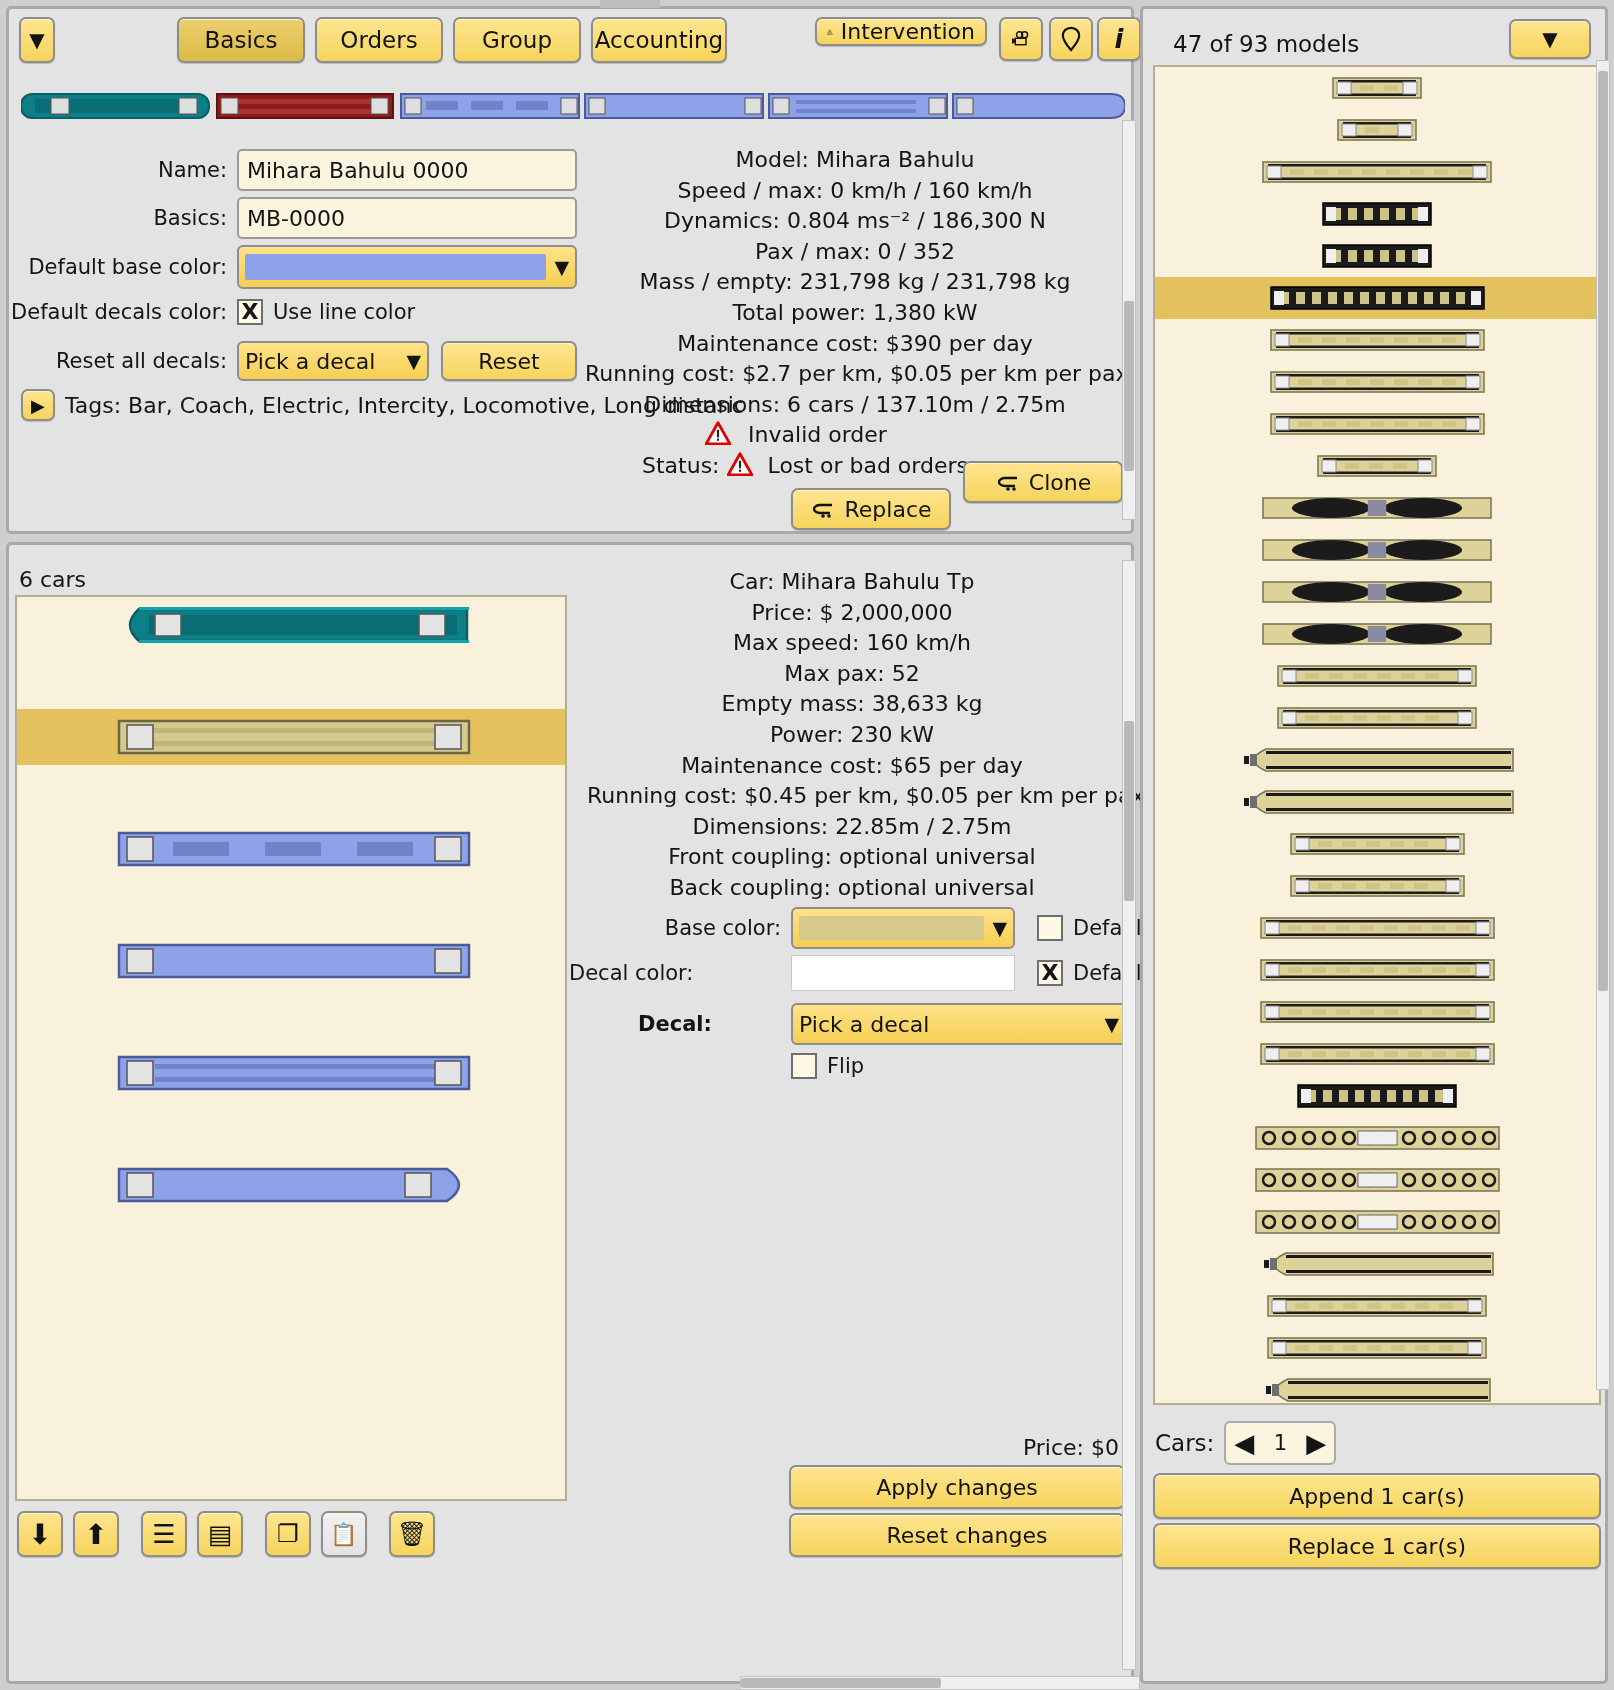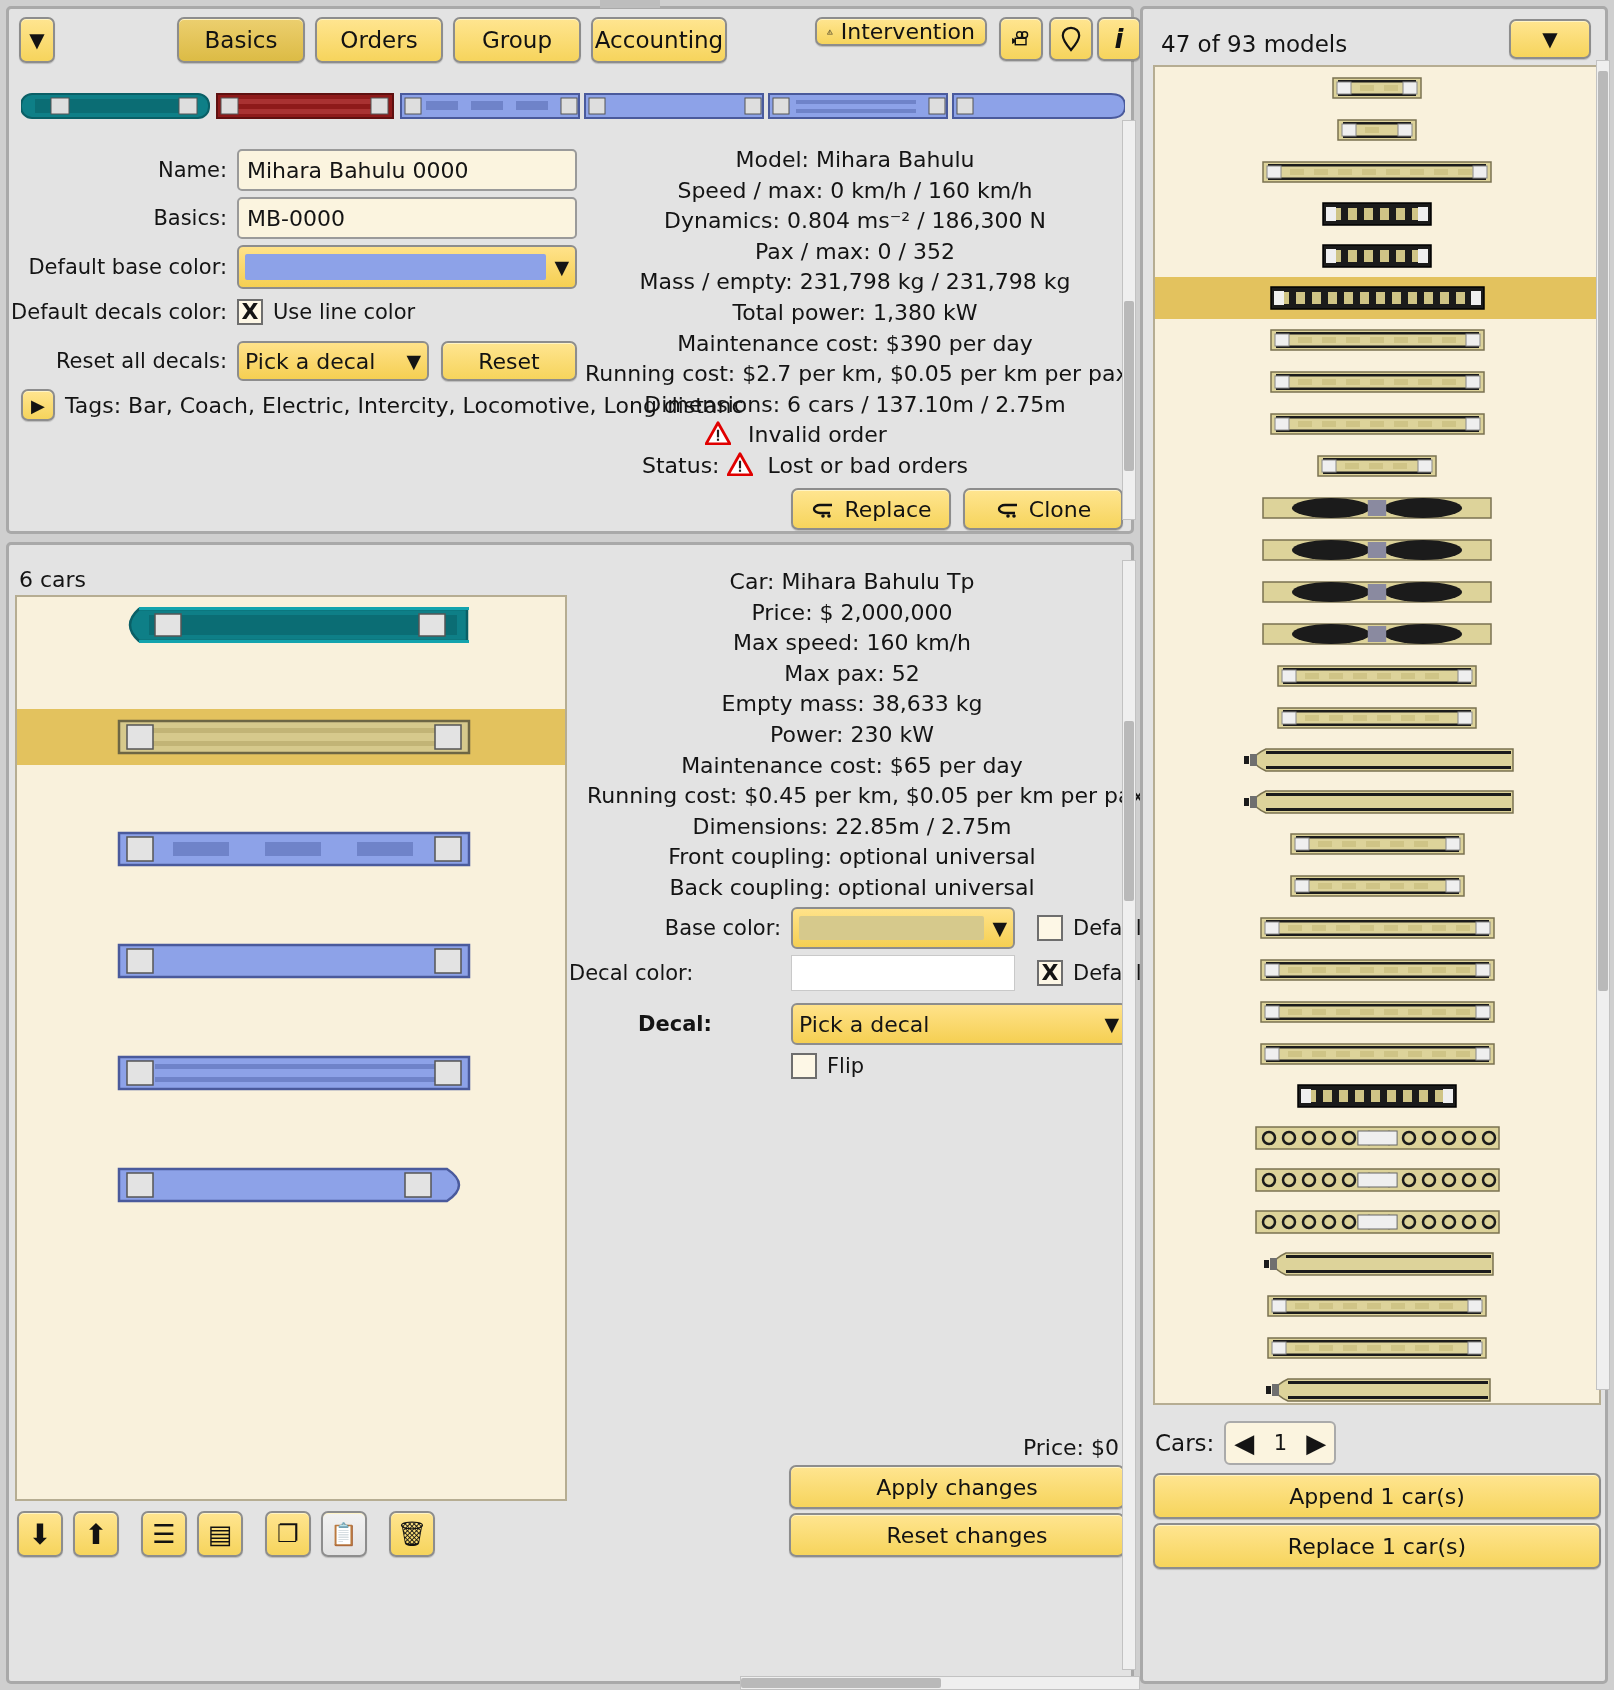--- a/index.html
+++ b/index.html
@@ -277,21 +277,21 @@
     </div>
 
     <div class="btn" style="position:absolute;left:782px;top:479px;width:160px;height:42px;gap:6px;">
       <svg width="28" height="20" viewBox="0 0 28 20">
         <path d="M22 6 H10 a6 4 0 0 0 0 8 H20" fill="none" stroke="#111" stroke-width="2.4"></path>
         <circle cx="13" cy="17" r="1.8" fill="#111"></circle>
           <circle cx="19" cy="17" r="1.8" fill="#111"></circle>
       </svg>
       <span>Replace</span>
     </div>
-    <div class="btn" style="position:absolute;left:954px;top:479px;width:160px;height:42px;gap:6px;">
+    <div class="btn" style="position:absolute;left:954px;top:452px;width:160px;height:42px;gap:6px;">
       <svg width="28" height="20" viewBox="0 0 28 20">
         <path d="M22 6 H10 a6 4 0 0 0 0 8 H20" fill="none" stroke="#111" stroke-width="2.4"></path>
         <circle cx="13" cy="17" r="1.8" fill="#111"></circle>
           <circle cx="19" cy="17" r="1.8" fill="#111"></circle>
       </svg>
       <span>Clone</span>
     </div>
   </div>
 
   <div class="panel" style="position:absolute;left:6px;top:542px;width:1128px;height:1142px;">
@@ -442,21 +442,21 @@
       <div class="btn iconbtn" style="width:46px;height:46px;font-size:28px;">⬆</div>
       <div class="btn iconbtn" style="width:46px;height:46px;margin-left:12px;font-size:26px;">☰</div>
       <div class="btn iconbtn" style="width:46px;height:46px;font-size:26px;">▤</div>
       <div class="btn iconbtn" style="width:46px;height:46px;margin-left:12px;font-size:24px;">❐</div>
       <div class="btn plain iconbtn" style="width:46px;height:46px;font-size:22px;">📋</div>
       <div class="btn iconbtn" style="width:46px;height:46px;margin-left:12px;font-size:24px;">🗑</div>
     </div>
   </div>
 
   <div class="panel" id="rightpanel">
-    <span style="position:absolute;left:18px;top:22px;font-size:23px;">47 of 93 models</span>
+    <span style="position:absolute;left:30px;top:22px;font-size:23px;">47 of 93 models</span>
     <div class="btn" style="position:absolute;right:14px;top:10px;width:82px;height:40px;font-size:20px;">▼</div>
 
     <div id="modelscroll">
         <div class="modelrow">
           <svg width="90" height="30" viewBox="0 0 90 30">
             <rect x="1" y="5" width="88" height="20" fill="#ddd39a" stroke="#7a7250" stroke-width="1.5"></rect>
             <rect x="6" y="7" width="78" height="2.5" fill="#1b1b1b"></rect>
             <rect x="6" y="20.5" width="78" height="2.5" fill="#1b1b1b"></rect>
             <rect x="5" y="9" width="14" height="12" fill="#efefef" stroke="#888"></rect>
             <rect x="71" y="9" width="14" height="12" fill="#efefef" stroke="#888"></rect>

